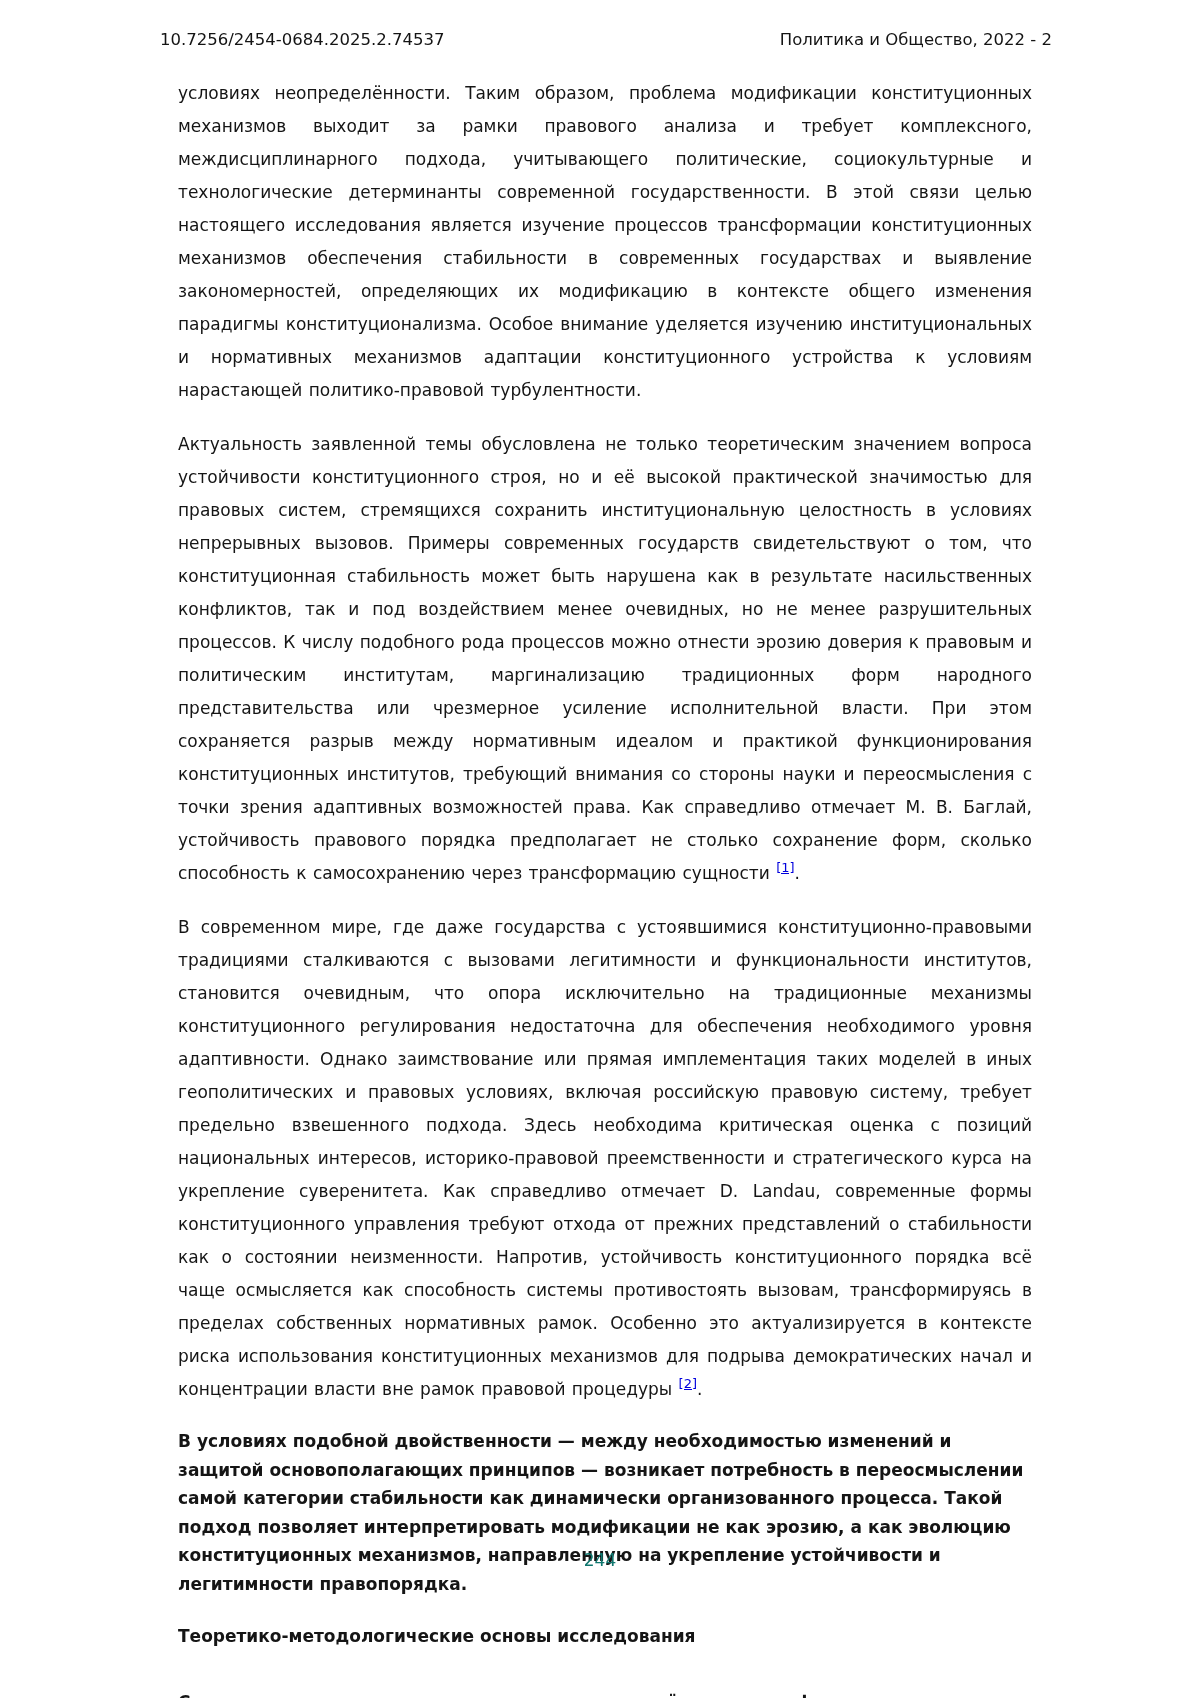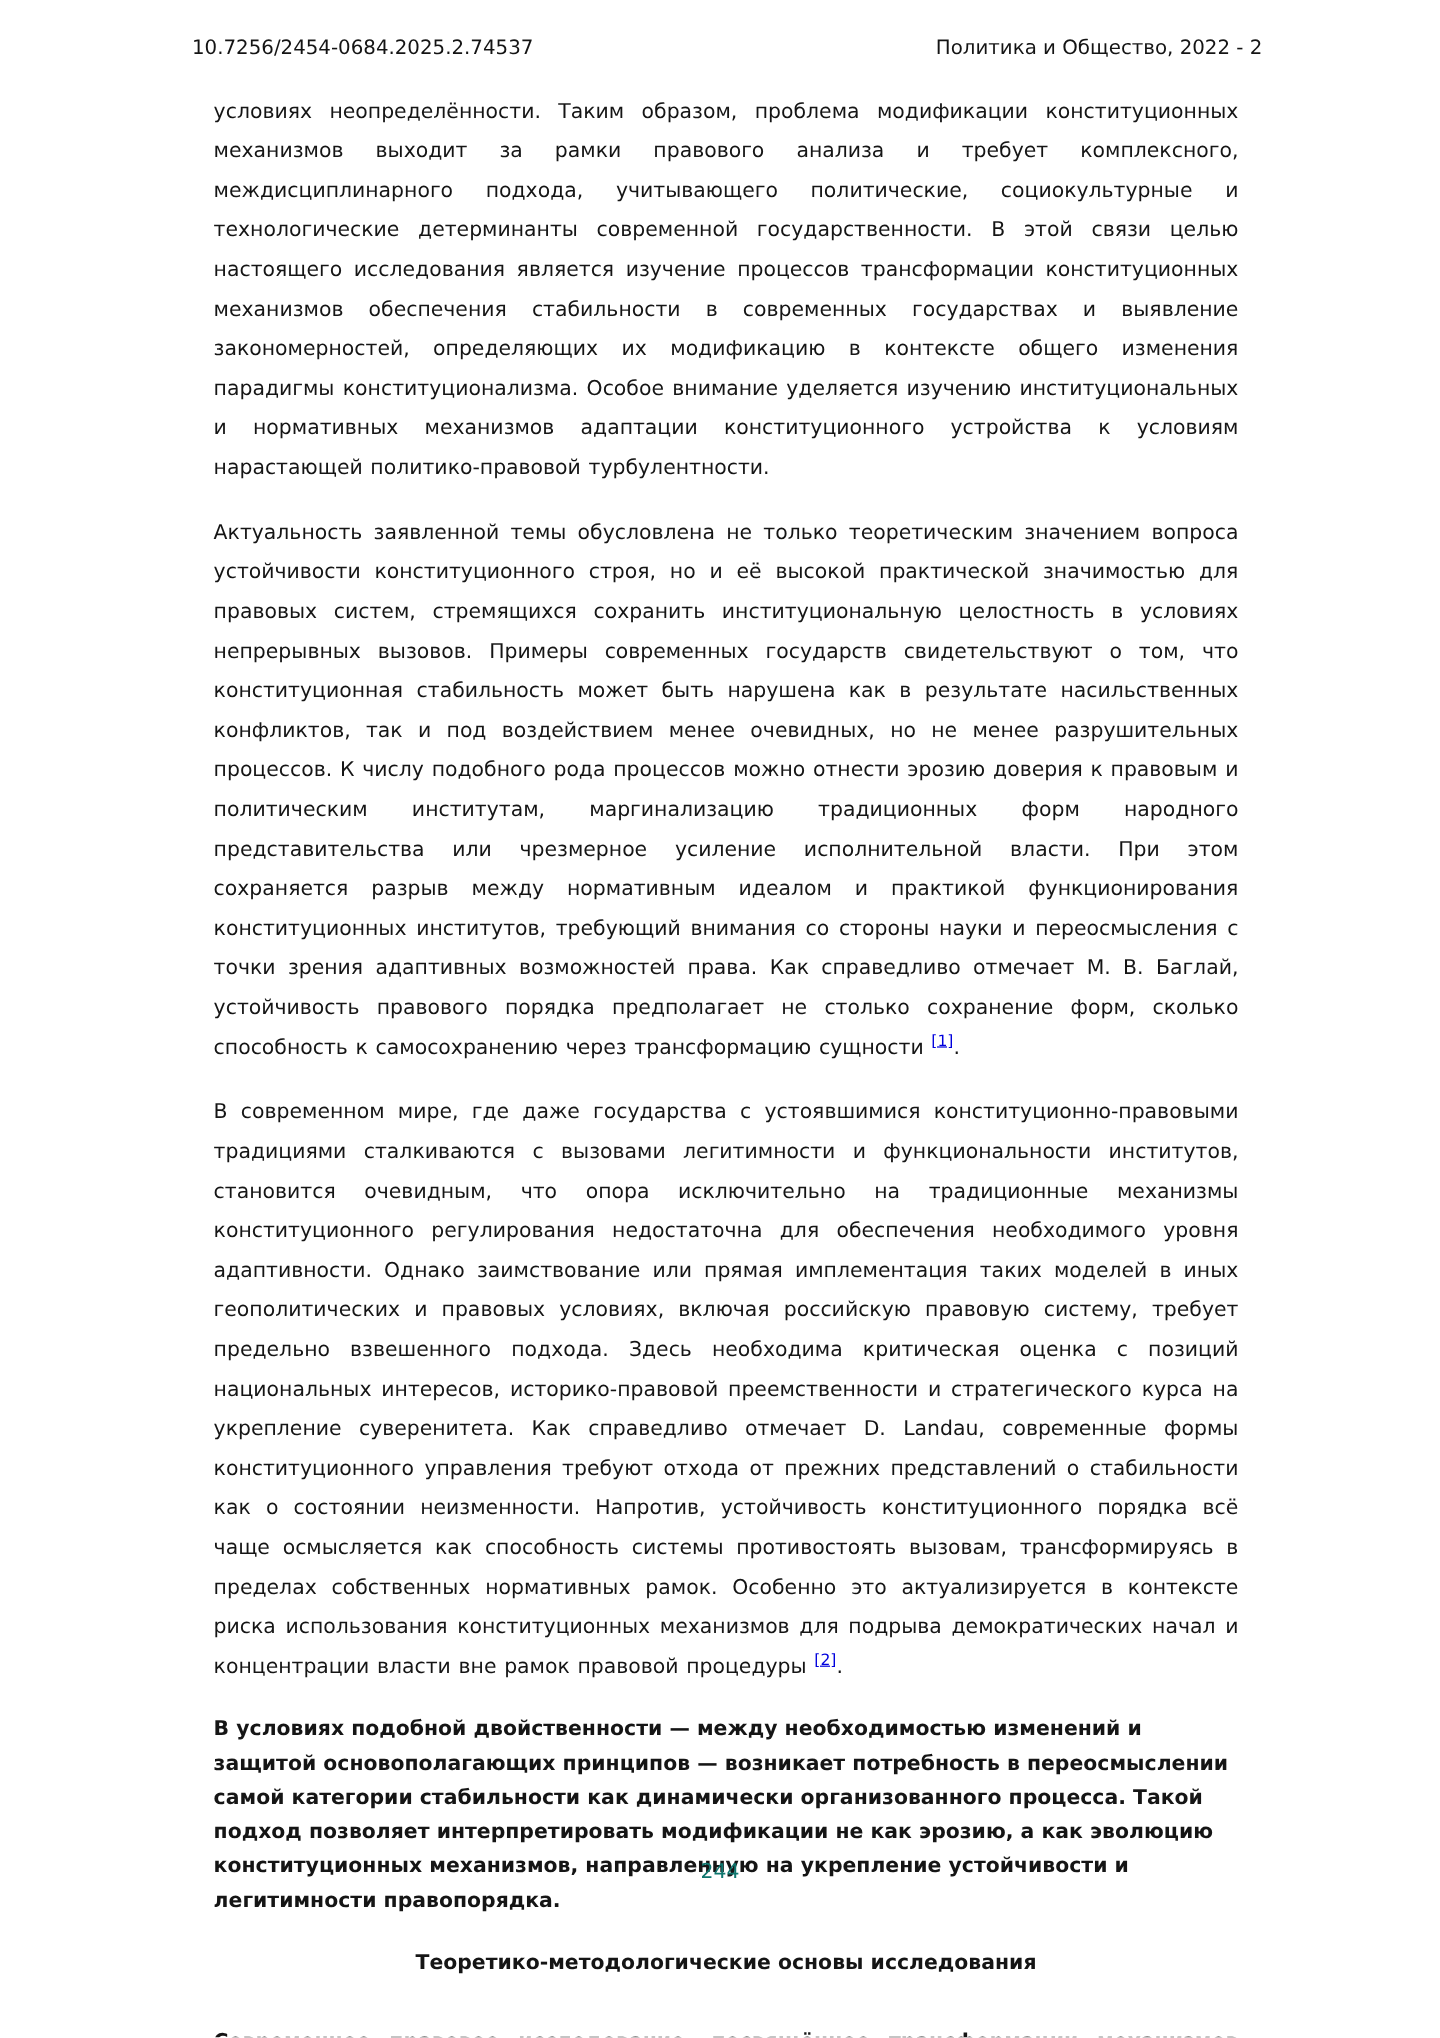--- a/index.html
+++ b/index.html
@@ -47,21 +47,21 @@
     text-align: justify;
     text-align-last: justify;
     margin-bottom: 0;
     font-weight: bold;
   }
   .section-heading {
     font-weight: bold;
     font-size: 17px;
     margin: 26px 0 38px 0;
     line-height: 24px;
-    text-align: center;
+    text-align: left;
   }
   a.footnote-ref {
     color: #0000dd;
     text-decoration: underline;
     font-size: 13px;
     vertical-align: super;
     line-height: 0;
     cursor: pointer;
     white-space: nowrap;
   }

